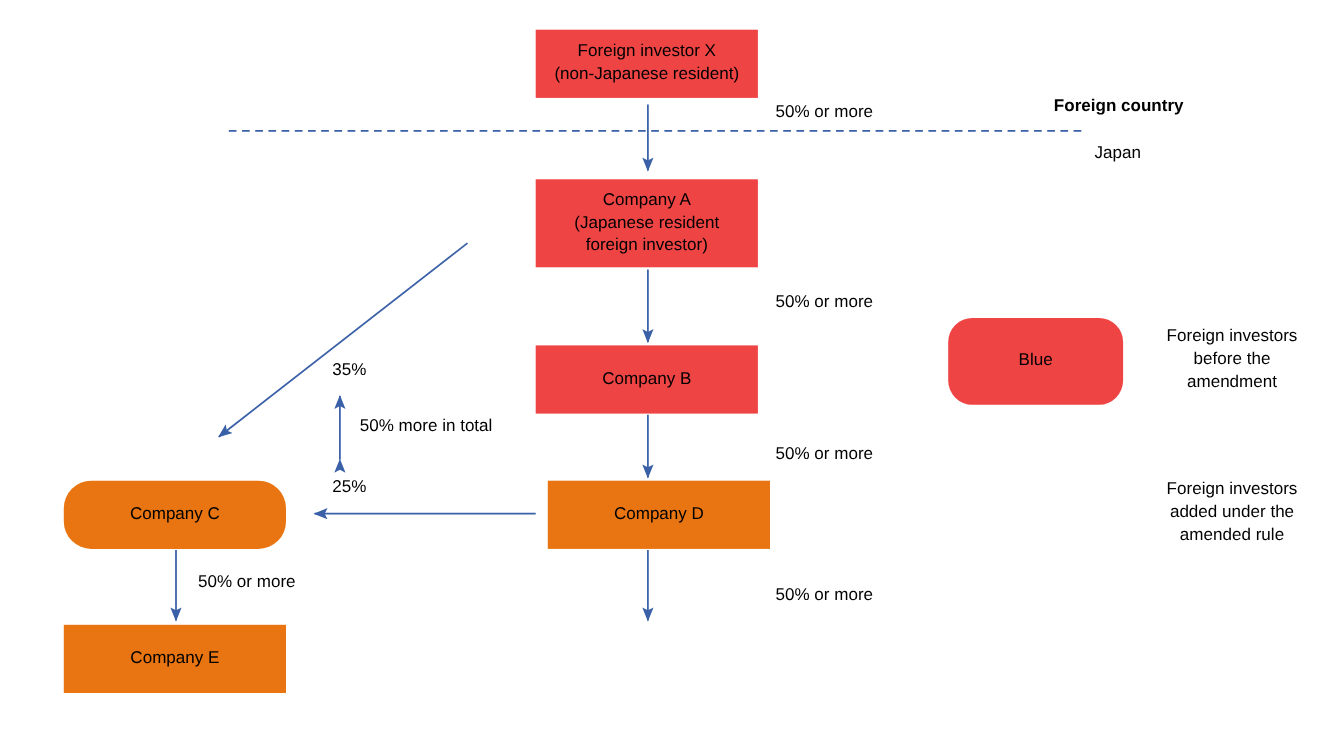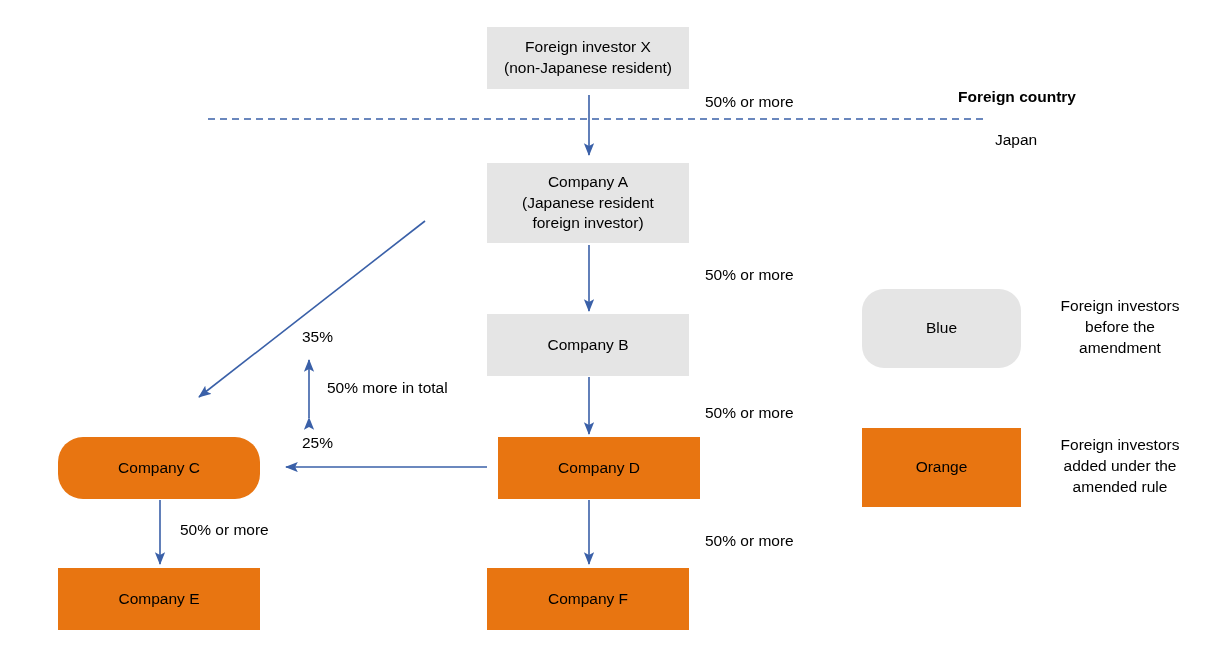--- a/index.html
+++ b/index.html
@@ -24,21 +24,21 @@
     align-items: center;
     justify-content: center;
     text-align: center;
     font-size: 15.5px;
     line-height: 1.35;
     color: #000000;
     box-sizing: border-box;
     padding: 2px 4px;
     white-space: pre-line;
   }
-  .node.blue  { background: #e5e5e5; }
+  .node.blue  { background: #ef4444; }
   .node.orange{ background: #E87511; }
 
   .label {
     position: absolute;
     font-size: 15.5px;
     line-height: 1.35;
     color: #000000;
     white-space: pre-line;
   }
   .label.center { text-align: center; }
@@ -98,21 +98,20 @@
 foreign investor)</div>
 
   <div class="node blue" style="left:487px; top:314px; width:202px; height:62px;">Company B</div>
 
   <div class="node orange" style="left:58px; top:437px; width:202px; height:62px;border-radius:25px;">Company C</div>
 
   <div class="node orange" style="left:498px; top:437px; width:202px; height:62px;">Company D</div>
 
   <div class="node orange" style="left:58px; top:568px; width:202px; height:62px;">Company E</div>
 
-  <div class="node orange" style="left:487px; top:568px; width:202px; height:62px;">Company F</div>
 
   <div class="label" style="left:705px; top:92px;">50% or more</div>
 
   <div class="label" style="left:705px; top:265px;">50% or more</div>
 
   <div class="label" style="left:705px; top:403px;">50% or more</div>
 
   <div class="label" style="left:705px; top:531px;">50% or more</div>
 
   <div class="label" style="left:180px; top:520px;">50% or more</div>
@@ -126,19 +125,18 @@
   <div class="label" style="left:958px; top:87px;font-weight:bold;">Foreign country</div>
 
   <div class="label" style="left:995px; top:130px;">Japan</div>
 
   <div class="node blue" style="left:862px; top:289px; width:159px; height:79px;border-radius:22px;">Blue</div>
 
   <div class="label center" style="left:1047px; top:296px; width:146px;">Foreign investors
 before the
 amendment</div>
 
-  <div class="node orange" style="left:862px; top:428px; width:159px; height:79px;">Orange</div>
 
   <div class="label center" style="left:1047px; top:435px; width:146px;">Foreign investors
 added under the
 amended rule</div>
 
 </div>
 
 </body></html>

